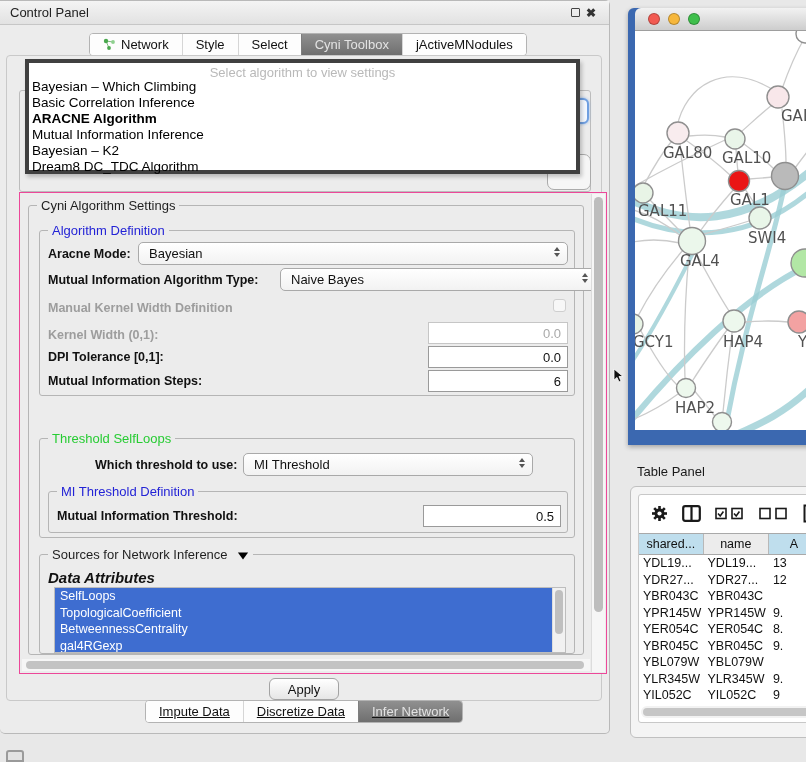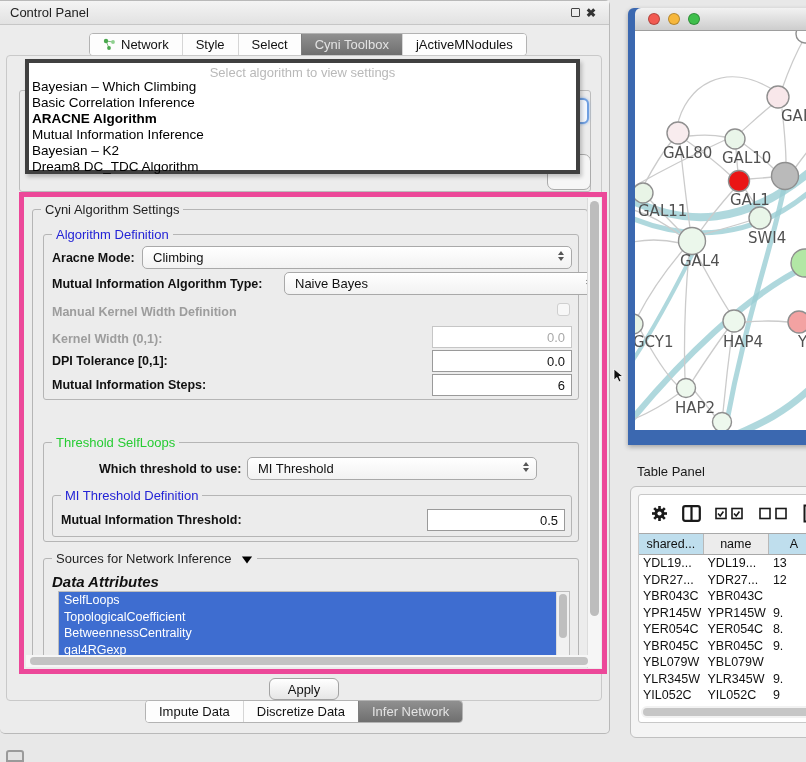--- a/index.html
+++ b/index.html
@@ -100,21 +100,21 @@
   }
   .popup-item {
     font-size:13.5px; height:16px; line-height:16px;
     padding-left:3px; color:#000;
   }
   .popup-item.bold { font-weight:bold; }
 
   
   .scrollpane {
     left:12px; top:136px; width:588px; height:482px;
-    border:5px solid #ec4899;
+    border:1px solid #ec4899;
     background:#ececec;
   }
   .vscroll {
     right:1px; top:1px; width:14px; bottom:1px;
     background:#f6f6f6; border-left:1px solid #dcdcdc;
   }
   .vscroll .thumb {
     position:absolute; left:2px; top:3px; width:9px; height:415px;
     background:#bdbdbd; border-radius:5px;
   }
@@ -325,21 +325,21 @@
     <div class="abs scrollpane">
 
       <div class="abs groupbox" style="left:8px; top:12px; width:556px; height:450px;">
         <span class="group-title">Cyni Algorithm Settings</span>
 
         <div class="abs groupbox" style="left:10px; top:24px; width:536px; height:166px;">
           <span class="group-title blue">Algorithm Definition</span>
 
           <span class="abs flabel" style="left:8px; top:16px;">Aracne Mode:</span>
           <div class="combo" style="left:98px; top:11px; width:430px;">
-            <span>Climbing</span>
+            <span>Bayesian</span>
             <span class="arrows">
                 <i class="up"></i>
                 <i class="down"></i>
               </span>
           </div>
 
           <span class="abs flabel" style="left:8px; top:42px;">Mutual Information Algorithm Type:</span>
           <div class="combo" style="left:240px; top:37px; width:316px;">
             <span>Naive Bayes</span>
             <span class="arrows">
@@ -415,21 +415,21 @@
       <div class="hscroll abs">
           <div class="thumb"></div>
         </div>
     </div>
 
     <div class="apply-btn" style="left:262px; top:622px;">
       <span>Apply</span>
     </div>
   </div>
 
-  <div class="abs tabbar" style="left:145px; top:699px;">
+  <div class="abs tabbar" style="left:145px; top:699px;text-decoration:underline;">
     <div class="tab">
         <span>Impute Data</span>
       </div>
     <div class="tab">
         <span>Discretize Data</span>
       </div>
     <div class="tab active">
         <span>Infer Network</span>
       </div>
   </div>

